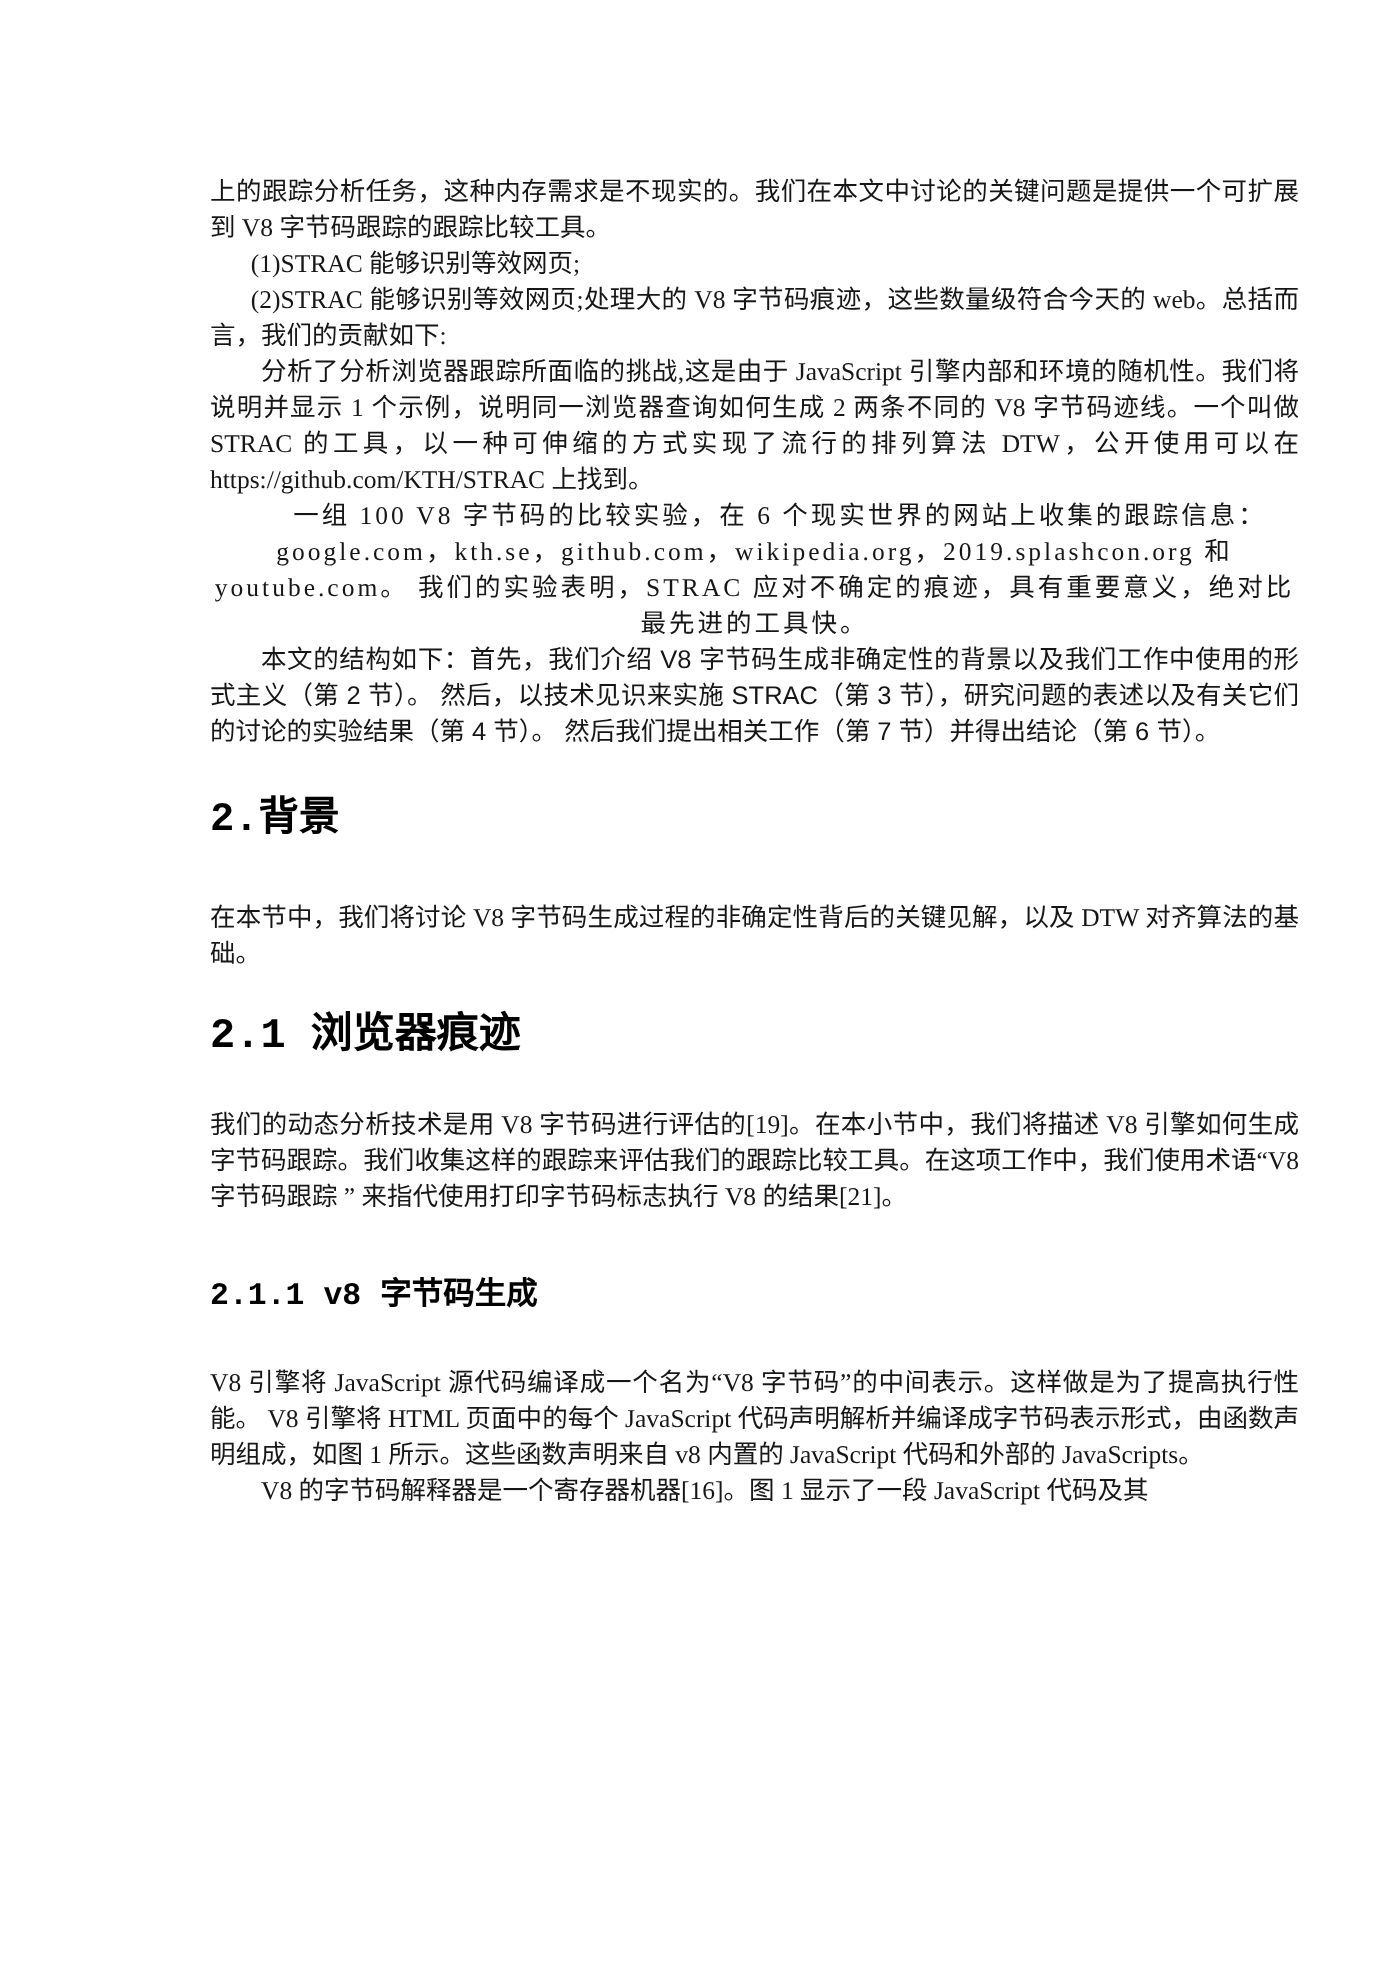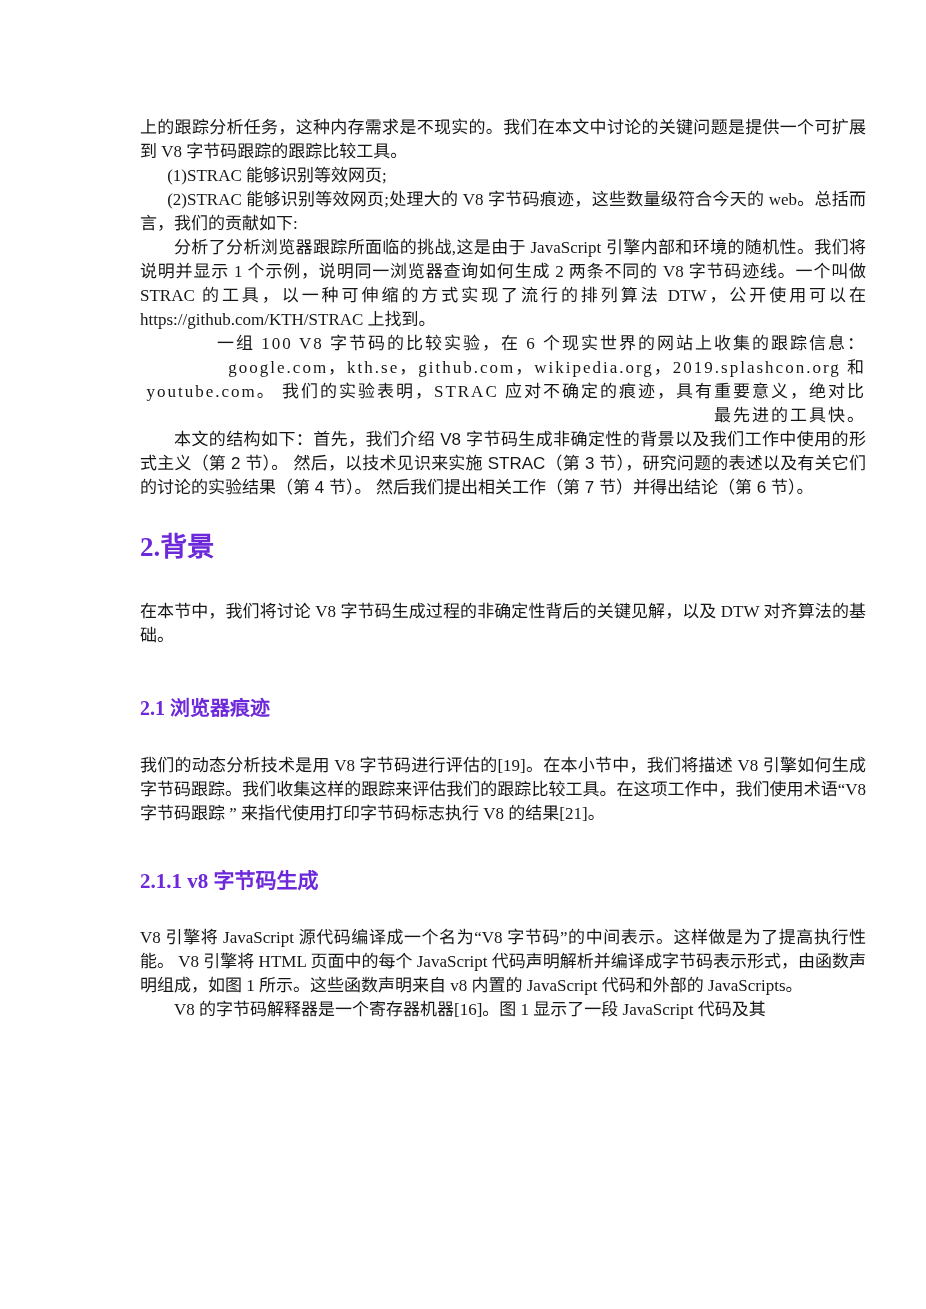--- a/index.html
+++ b/index.html
@@ -24,39 +24,39 @@
     font-size: 17px;
     line-height: 24px;
     color: #161616;
     text-align: justify;
     text-justify: inter-character;
   }
   .indent { text-indent: 2em; }
   .item-indent { text-indent: 1.6em; }
   .spaced {
     letter-spacing: 2px;
-    text-align: right;
+    text-align: center;
   }
   .sans {
     font-family: "Liberation Sans", "DejaVu Sans", sans-serif;
   }
   h1.sec, h2.sec, h3.sec {
-    font-family: Liberation Serif, serif;
+    font-family: Liberation Mono, monospace;
     font-weight: 700;
-    color: #6d28d9;
+    color: #000000;
   }
   h1.sec {
     font-size: 27px;
     line-height: 34px;
     margin: 30px 0 36px 0;
   }
   h2.sec {
-    font-size: 20px;
+    font-size: 28px;
     line-height: 32px;
-    margin: 44px 0 30px 0;
+    margin: 28px 0 30px 0;
   }
   h3.sec {
     font-size: 21px;
     line-height: 30px;
     margin: 40px 0 30px 0;
   }
 </style>
 </head>
 <body>
 

